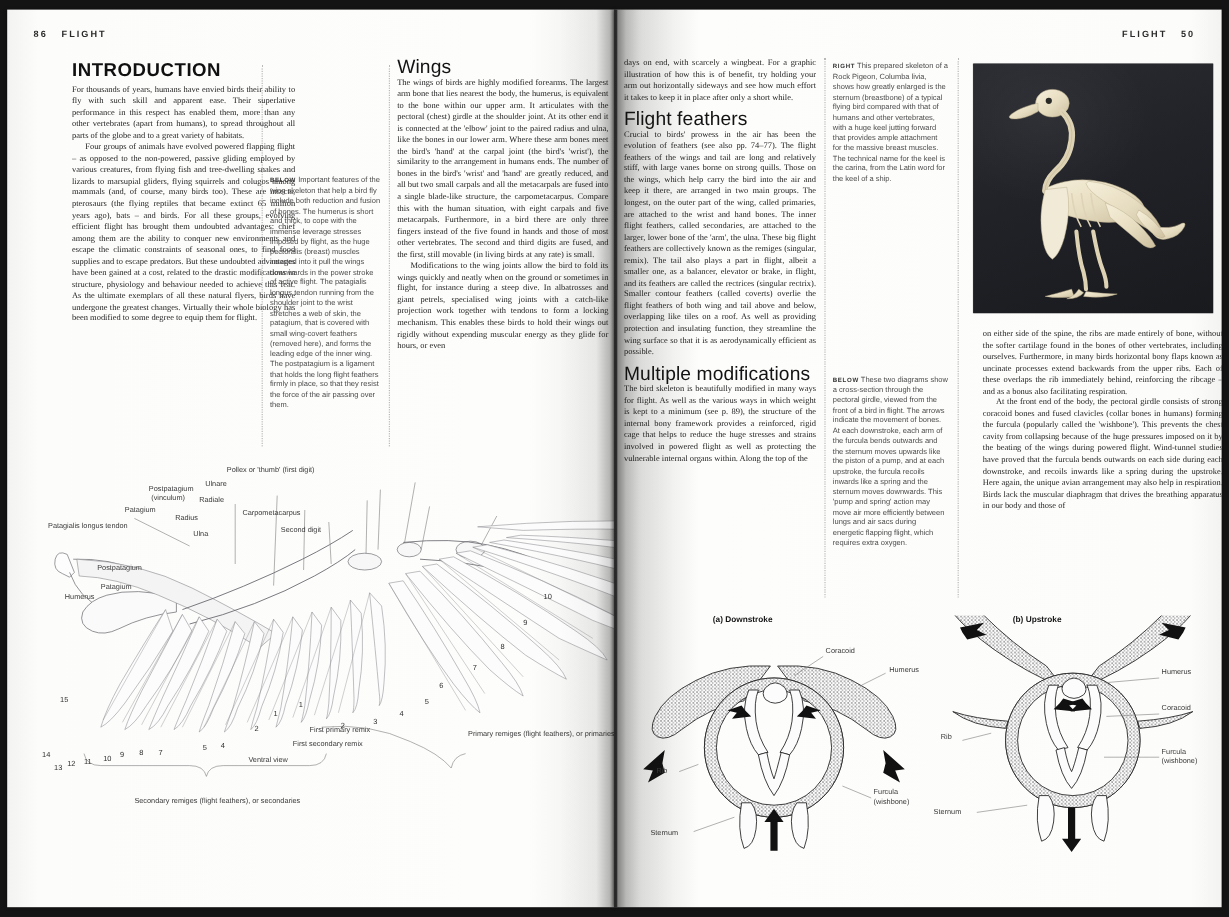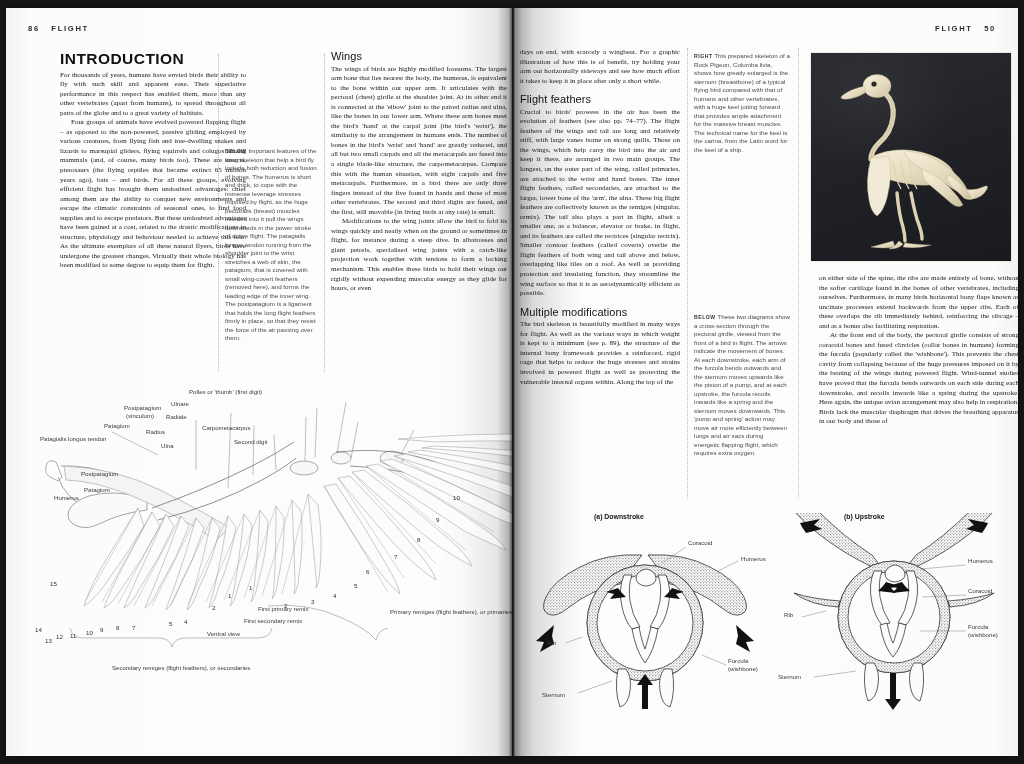--- a/index.html
+++ b/index.html
@@ -32,21 +32,21 @@
 
   
   .runhead{position:absolute;font-family:"Liberation Sans",sans-serif;font-size:7.6px;
     letter-spacing:1.7px;color:#2a2a2a;font-weight:700;}
   #rh-left{left:22px;top:16px;}
   #rh-right{right:22px;top:16px;}
 
   
   h1.secheading{font-family:"Liberation Sans",sans-serif;font-weight:700;font-size:15.5px;
     letter-spacing:.45px;margin:0 0 7px 0;color:#101010;}
-  h2.subheading{font-family:"Liberation Sans",sans-serif;font-weight:400;font-size:11px;
+  h2.subheading{font-family:"Liberation Sans",sans-serif;font-weight:400;font-size:16px;
     letter-spacing:.1px;margin:9px 0 3px 0;color:#131313;}
 
   
   .bodycol{position:absolute;font-family:"Liberation Serif",serif;font-size:7.05px;
     line-height:9.55px;text-align:justify;color:#1b1b1b;
     -webkit-hyphens:auto;hyphens:auto;}
   .bodycol p{margin:0;text-indent:11px;}
   .bodycol p.first{text-indent:0;}
 
   

